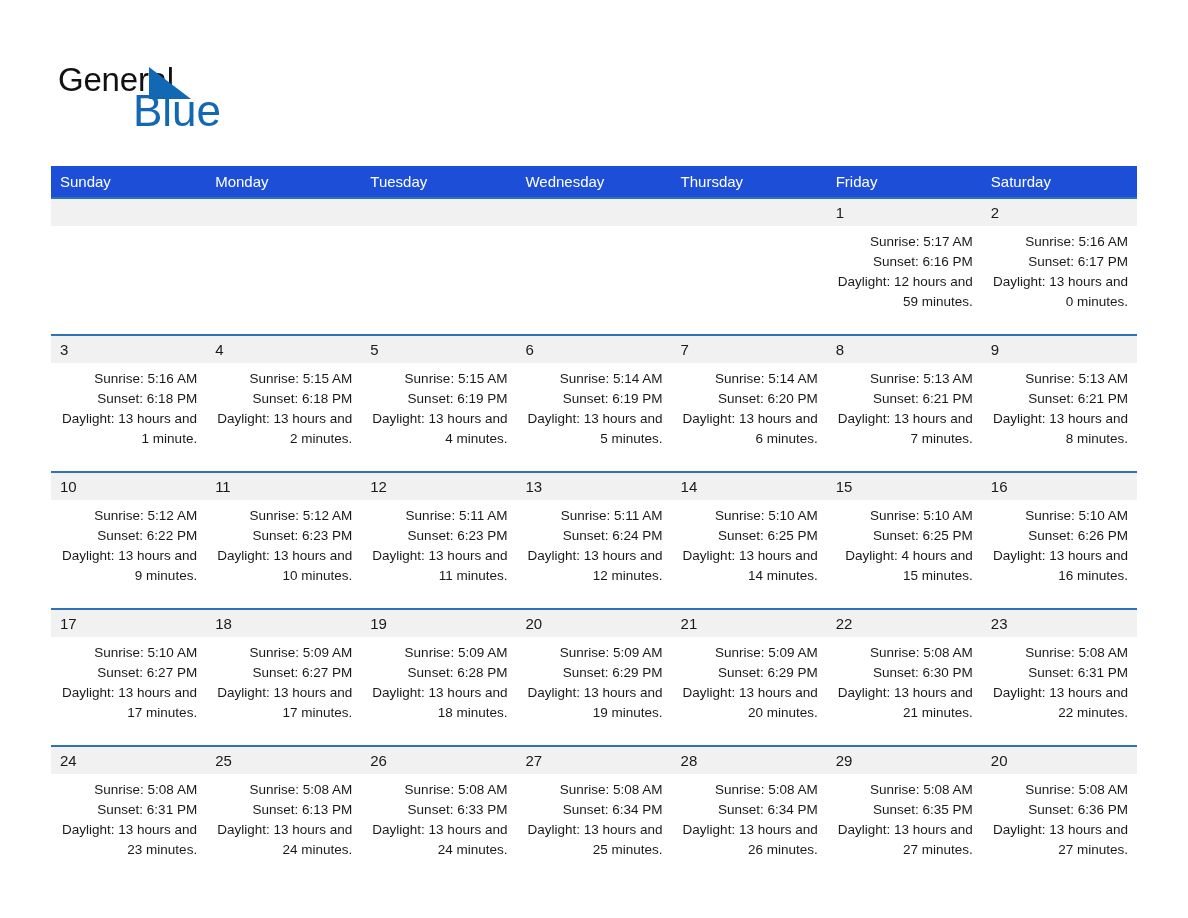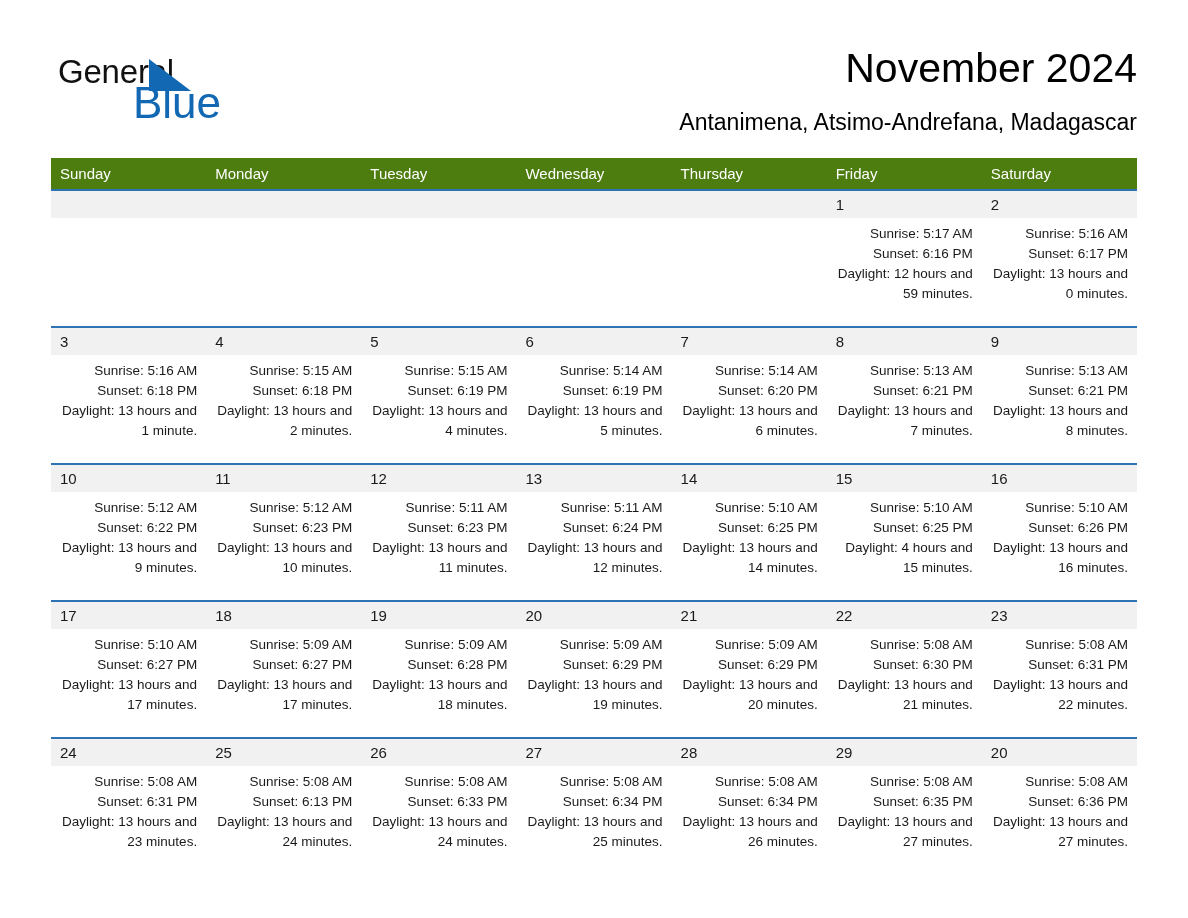--- a/index.html
+++ b/index.html
@@ -12,20 +12,21 @@
     height: 918px;
     font-family: "Liberation Sans", sans-serif;
     color: #000000;
     overflow: hidden;
   }
   .page {
     position: relative;
     width: 1188px;
     height: 670px;
     box-sizing: border-box;
+    margin-top: 8px;
   }
 
   
   .header {
     position: absolute;
     left: 0;
     top: 0;
     width: 1188px;
     height: 150px;
   }
@@ -92,21 +93,21 @@
     width: 1086px;
   }
   table.cal {
     border-collapse: collapse;
     table-layout: fixed;
     width: 1086px;
   }
   table.cal col { width: 155.14px; }
 
   thead th {
-    background: #4d7c0f;
+    background: #1d4ed8;
     color: #ffffff;
     font-weight: normal;
     font-size: 15px;
     text-align: left;
     padding: 7px 0 7px 9px;
     height: 17px;
     vertical-align: middle;
     line-height: 17px;
   }
 
@@ -151,24 +152,20 @@
 <div class="page">
 
   <div class="header">
 
     <div class="logo">
       <span class="logo-general">General</span>
       <span class="logo-triangle"></span>
       <span class="logo-blue">Blue</span>
     </div>
 
-    <div class="title-block">
-      <div class="month-title">November 2024</div>
-      <div class="location">Antanimena, Atsimo-Andrefana, Madagascar</div>
-    </div>
 
   </div>
 
   <div class="calendar">
     <table class="cal">
       <colgroup>
         <col>
           <col>
           <col>
           <col>

